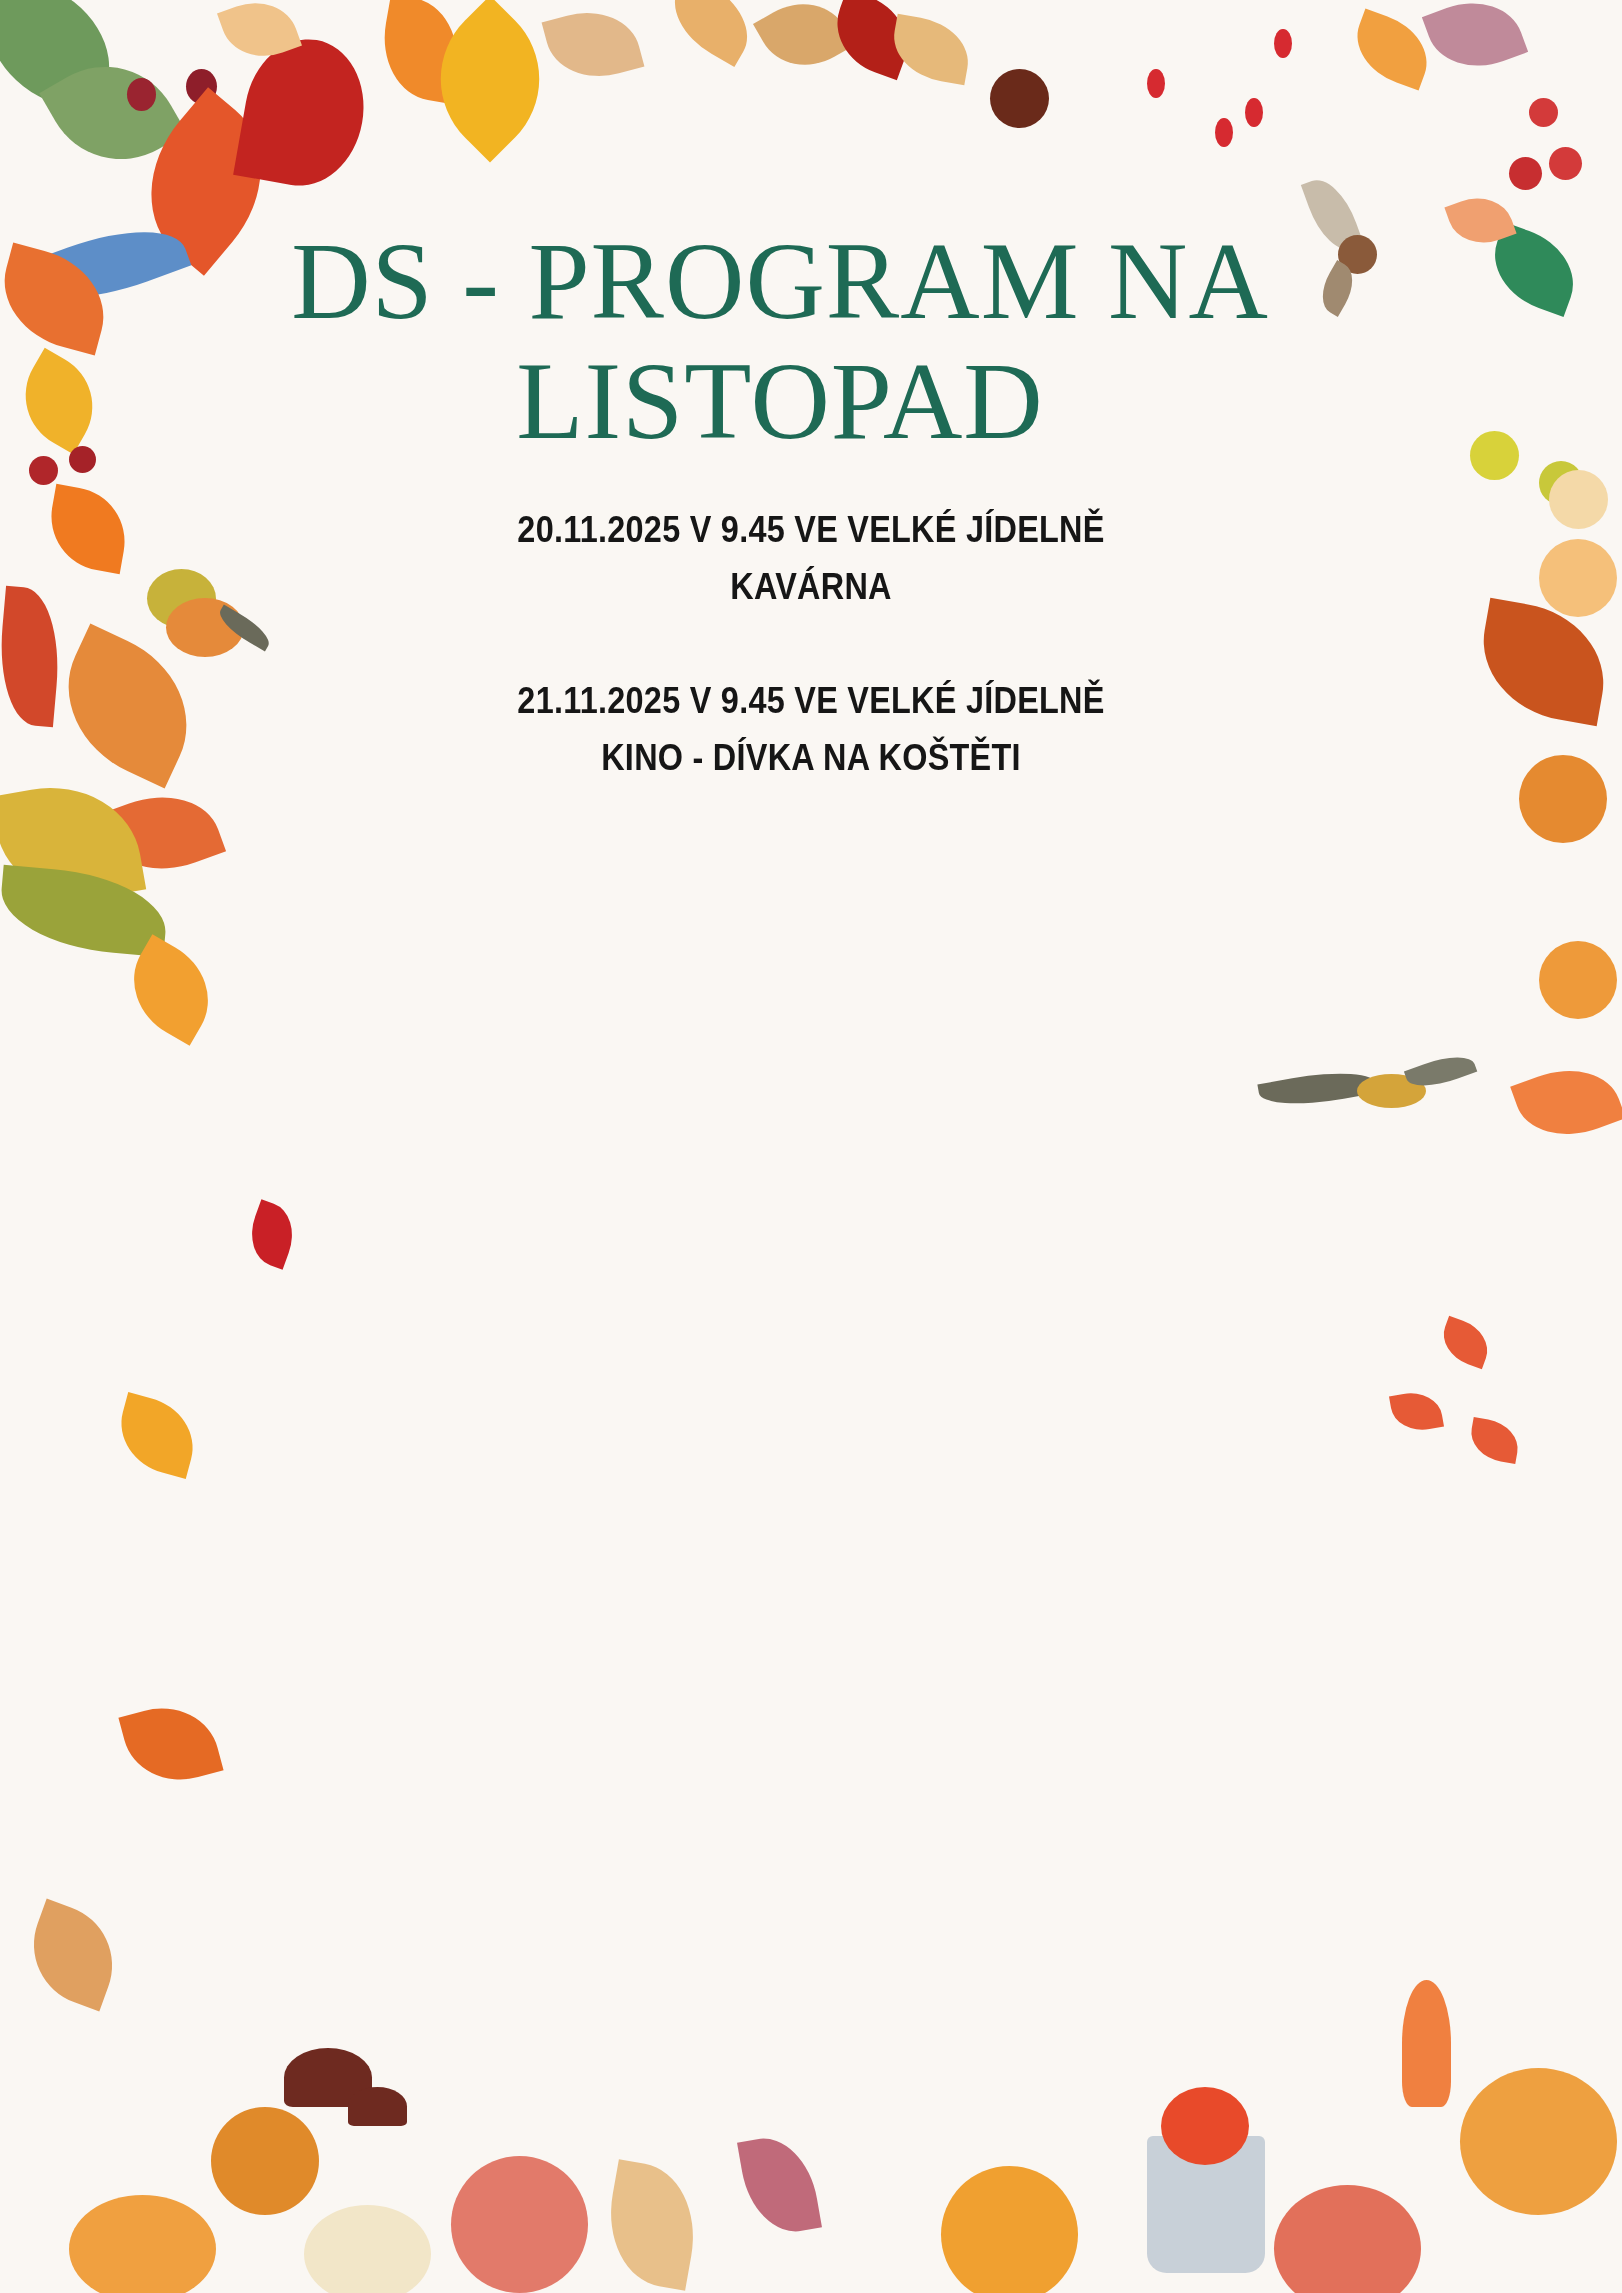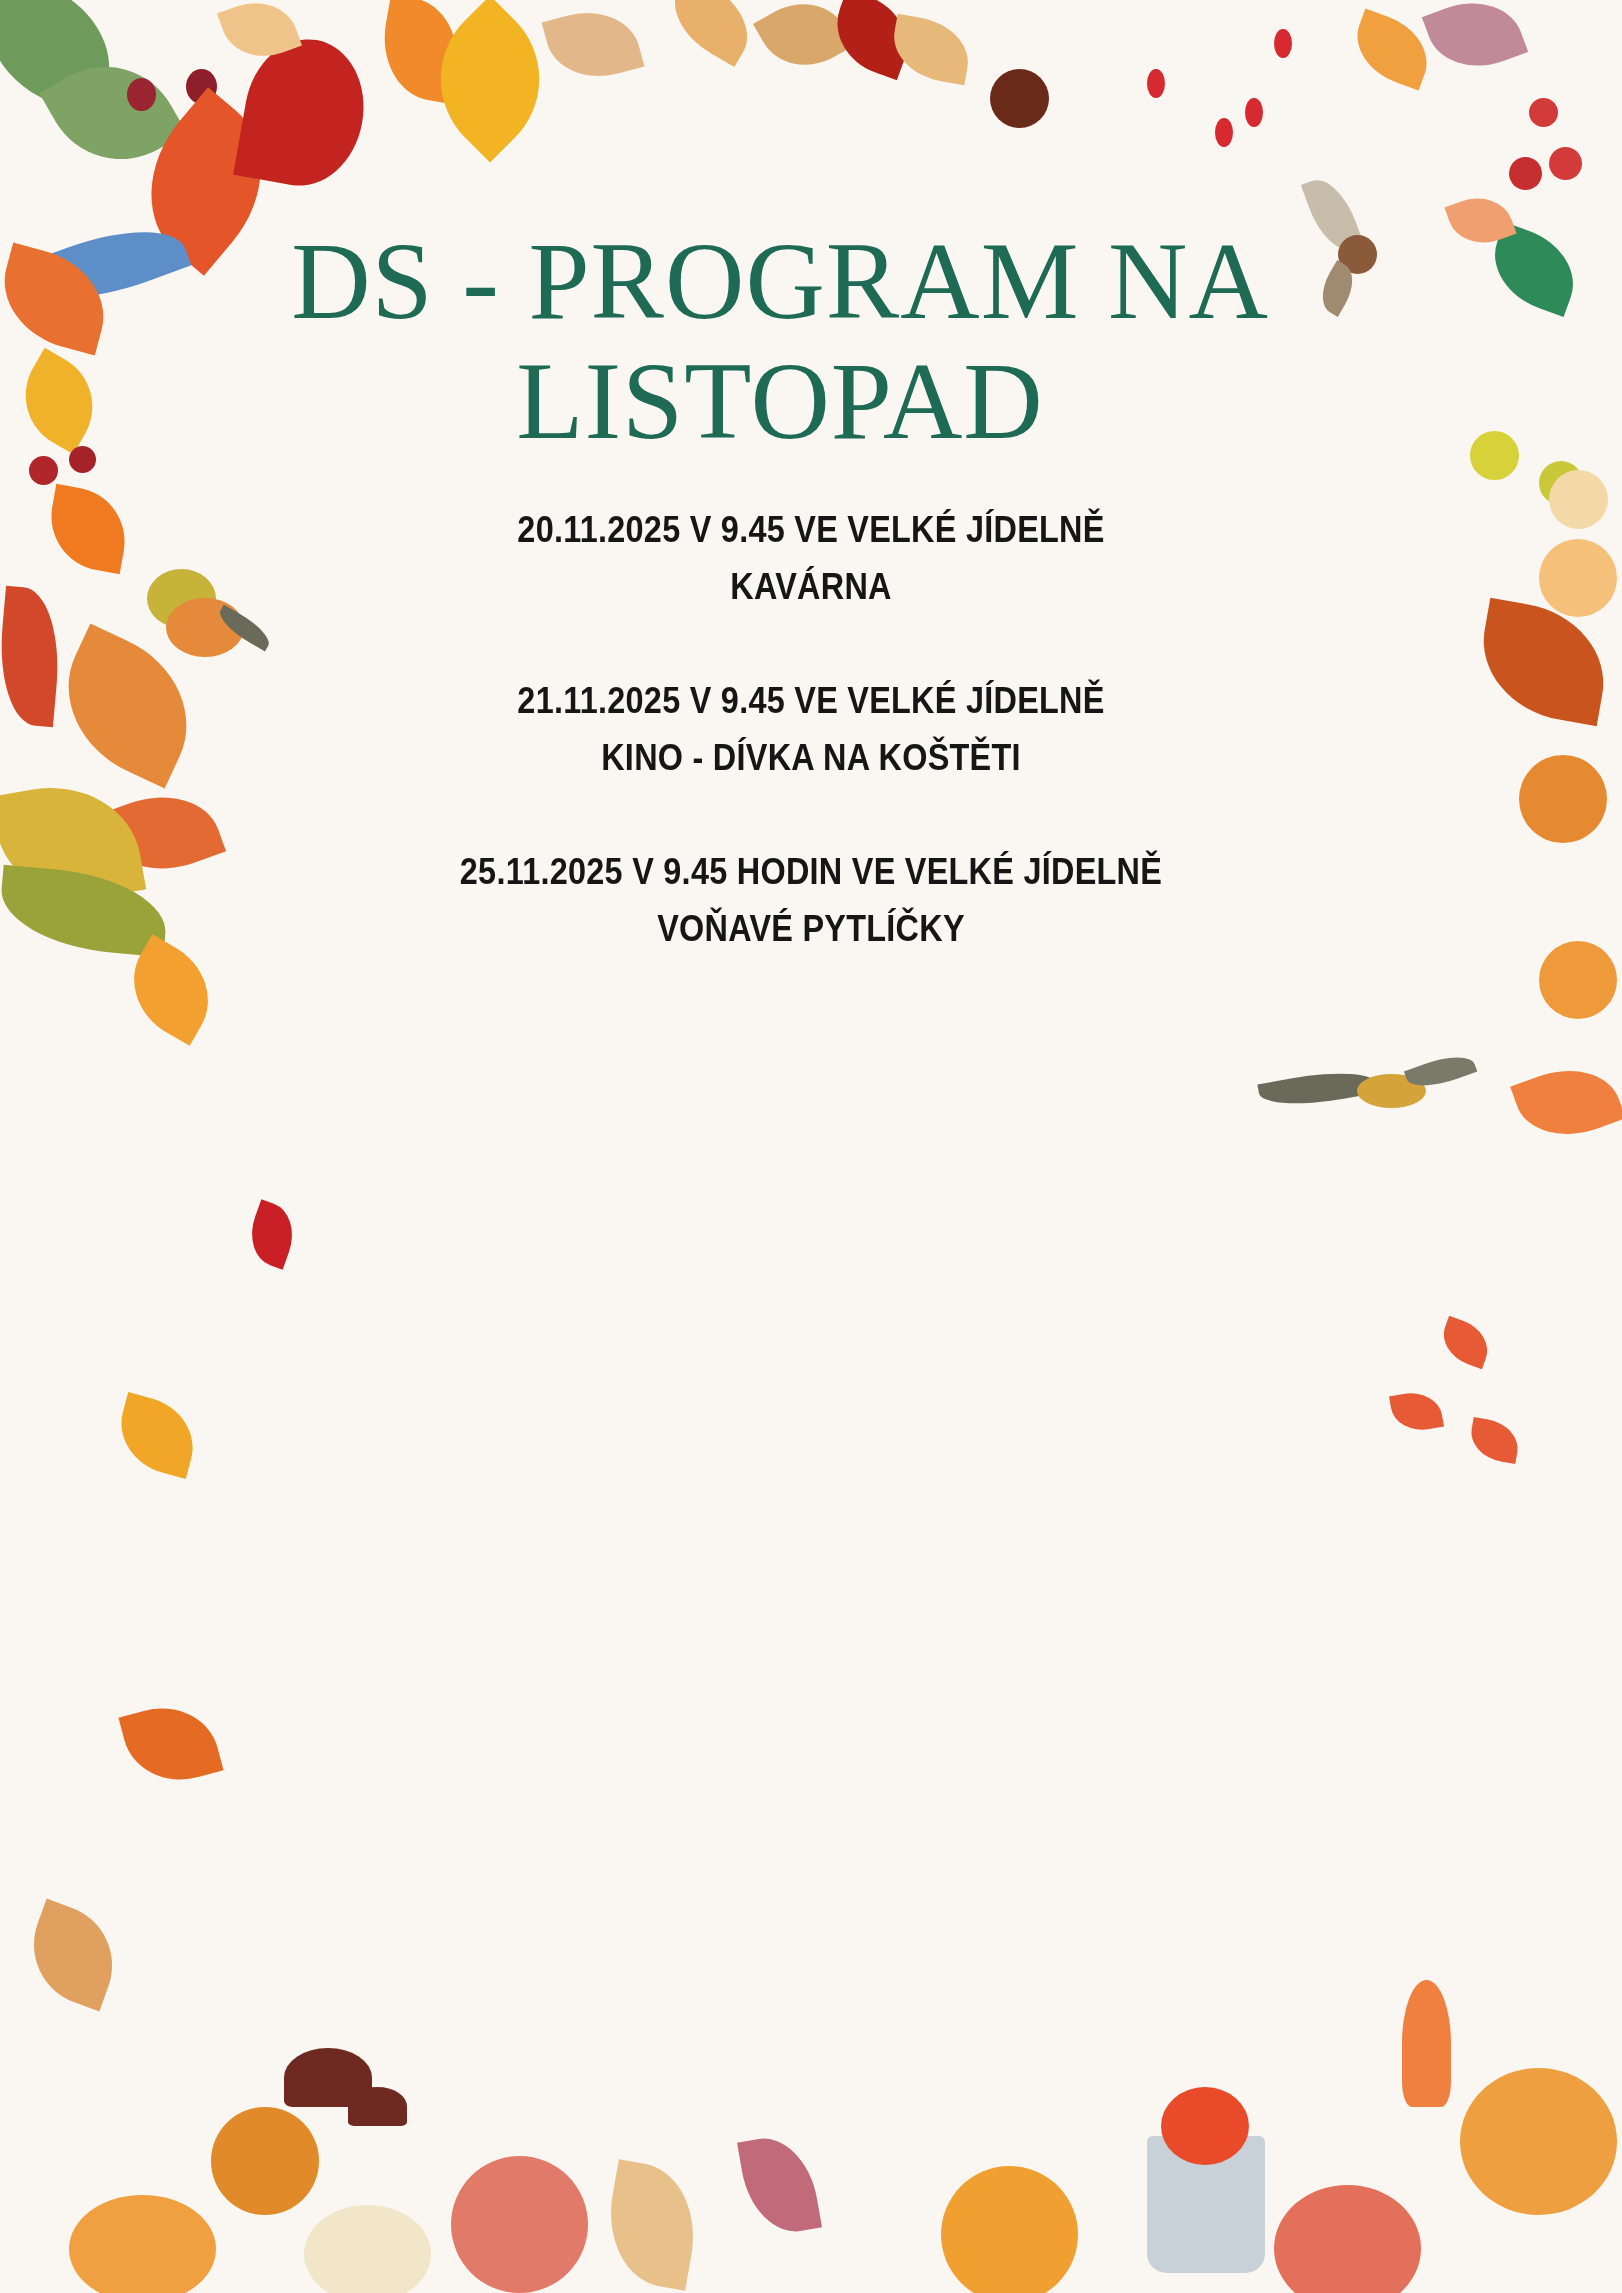--- a/index.html
+++ b/index.html
@@ -139,18 +139,14 @@
 
 <div class="events">
   <div class="event">
     <div class="line">20.11.2025 V 9.45 VE VELKÉ JÍDELNĚ</div>
     <div class="line">KAVÁRNA</div>
   </div>
   <div class="event">
     <div class="line">21.11.2025 V 9.45 VE VELKÉ JÍDELNĚ</div>
     <div class="line">KINO - DÍVKA NA KOŠTĚTI</div>
   </div>
-  <div class="event">
-    <div class="line">25.11.2025 V 9.45 HODIN VE VELKÉ JÍDELNĚ</div>
-    <div class="line">VOŇAVÉ PYTLÍČKY</div>
-  </div>
 </div>
 
 
 </body></html>

